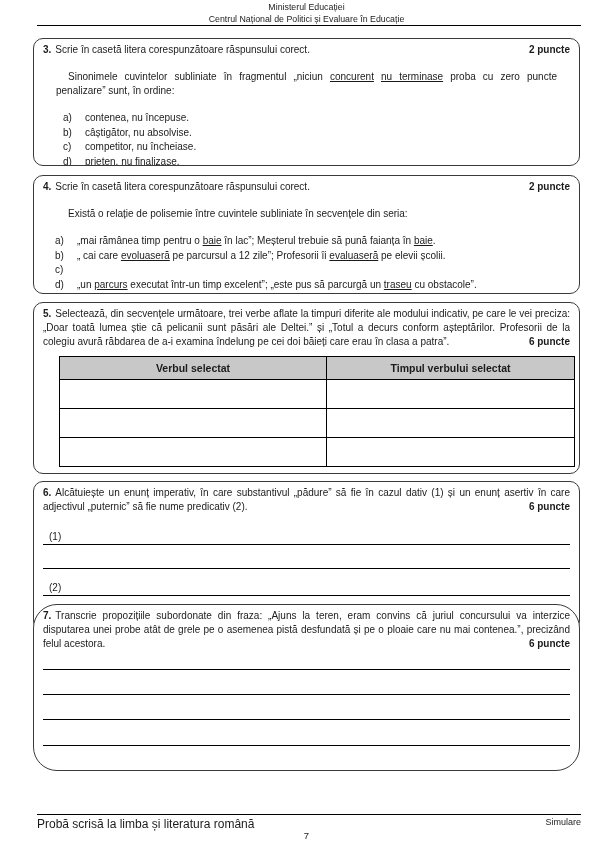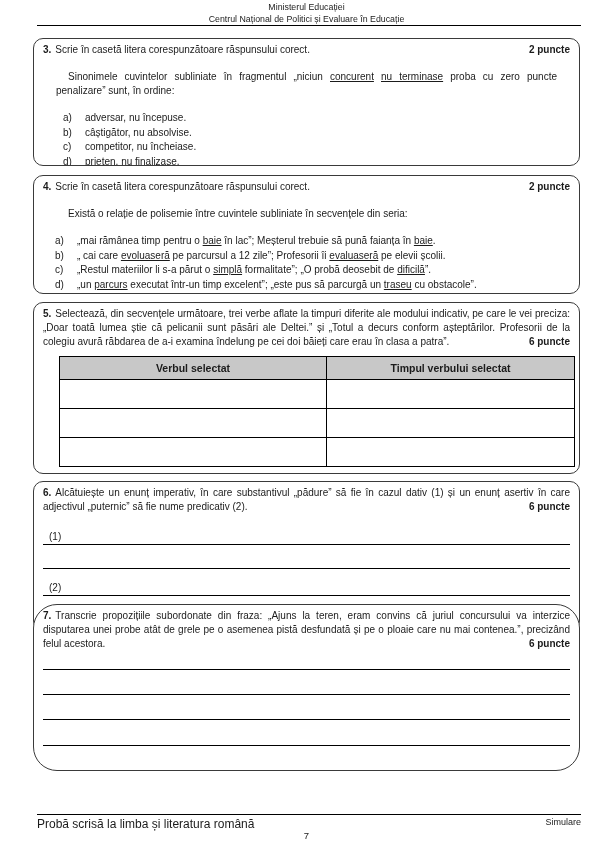--- a/index.html
+++ b/index.html
@@ -72,21 +72,21 @@
 
   <section class="qbox" id="q3">
     <div class="qhead">
       <span class="pts">2 puncte</span>
       <span class="qnum">3.</span><span>Scrie în casetă litera corespunzătoare răspunsului corect.</span>
     </div>
     <p class="intro"><span>Sinonimele cuvintelor subliniate în fragmentul „niciun </span><span style="text-decoration: underline;">concurent</span><span> </span><span style="text-decoration: underline;">nu terminase</span><span> proba cu zero puncte penalizare” sunt, în ordine:</span></p>
     <div class="opts opts-q3">
       <div class="opt">
           <span class="letter">a)</span>
-          <span><span>adversar, nu începuse.</span></span>
+          <span><span>contenea, nu începuse.</span></span>
         </div>
       <div class="opt">
           <span class="letter">b)</span>
           <span><span>câștigător, nu absolvise.</span></span>
         </div>
       <div class="opt">
           <span class="letter">c)</span>
           <span><span>competitor, nu încheiase.</span></span>
         </div>
       <div class="opt">
@@ -111,21 +111,20 @@
       <div class="opt">
           <span class="letter">a)</span>
           <span><span>„mai rămânea timp pentru o </span><span style="text-decoration: underline;">baie</span><span> în lac”; Meșterul trebuie să pună faianța în </span><span style="text-decoration: underline;">baie</span><span>.</span></span>
         </div>
       <div class="opt">
           <span class="letter">b)</span>
           <span><span>„ cai care </span><span style="text-decoration: underline;">evoluaseră</span><span> pe parcursul a 12 zile”; Profesorii îi </span><span style="text-decoration: underline;">evaluaseră</span><span> pe elevii școlii.</span></span>
         </div>
       <div class="opt">
           <span class="letter">c)</span>
-          <span><span>„Restul materiilor li s-a părut o </span><span style="text-decoration: underline;">simplă</span><span> formalitate”; „O probă deosebit de </span><span style="text-decoration: underline;">dificilă</span><span>”.</span></span>
         </div>
       <div class="opt">
           <span class="letter">d)</span>
           <span><span>„un </span><span style="text-decoration: underline;">parcurs</span><span> executat într-un timp excelent”; „este pus să parcurgă un </span><span style="text-decoration: underline;">traseu</span><span> cu obstacole”.</span></span>
         </div>
     </div>
     <div class="answer-row">
       <span>Răspunsul corect:</span>
       <span class="answer-box"></span>
       <span>.</span>

